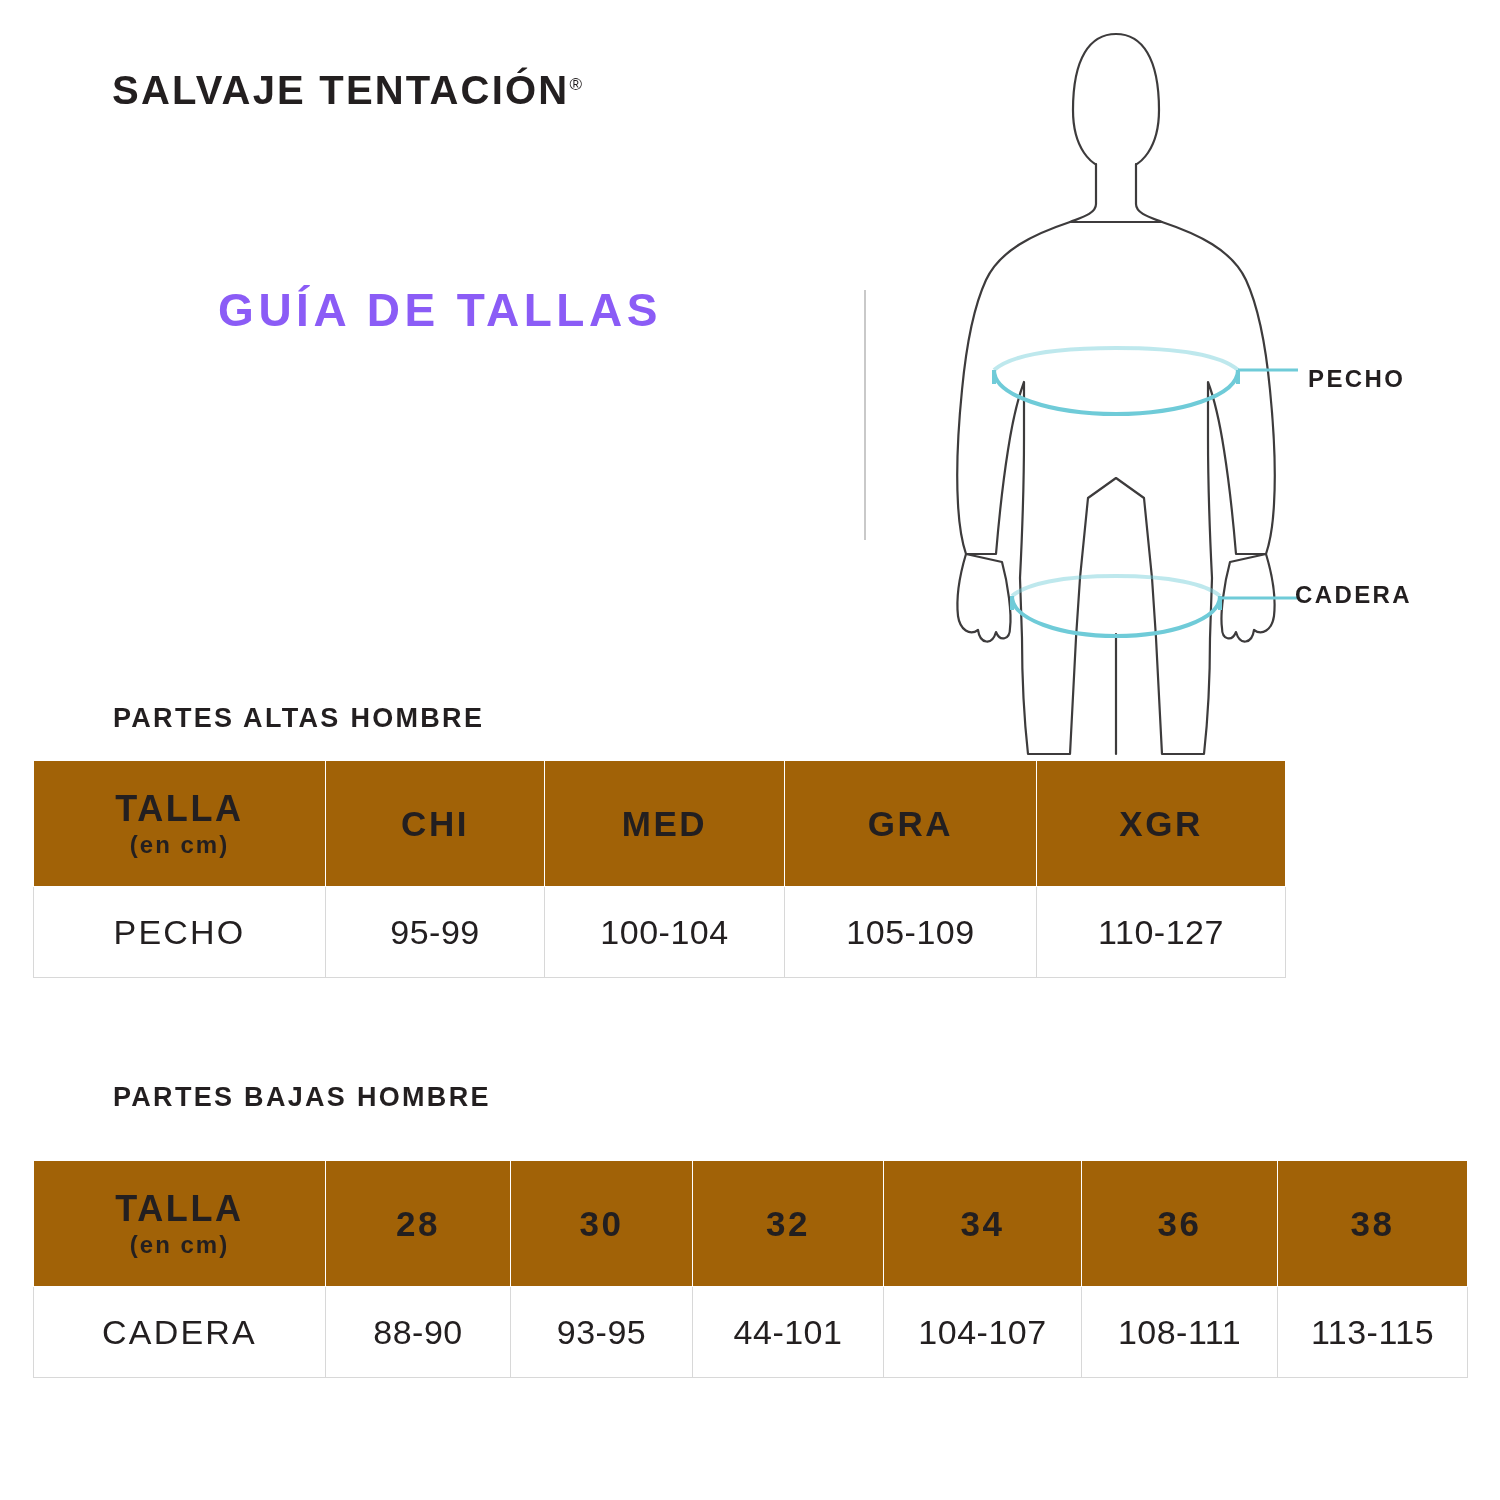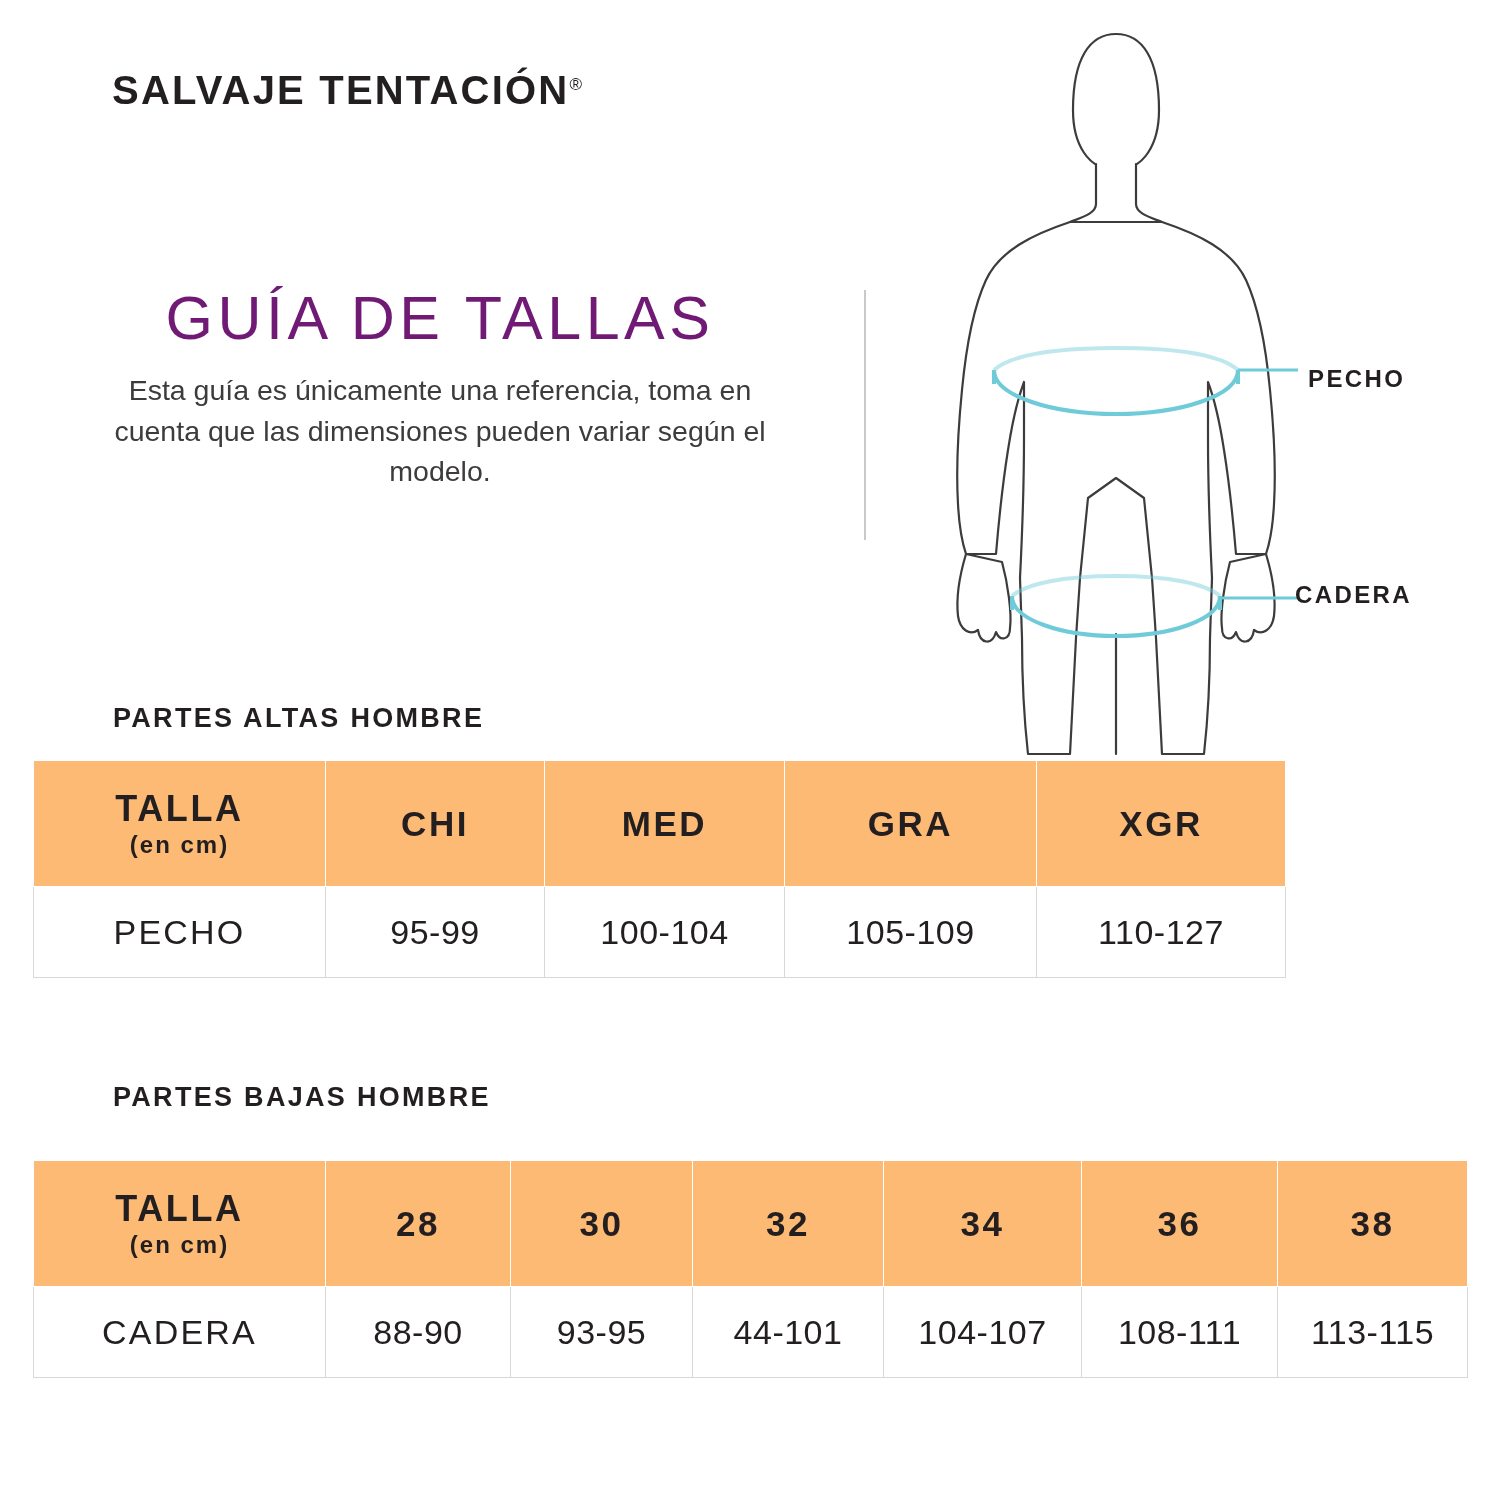--- a/index.html
+++ b/index.html
@@ -36,24 +36,24 @@
 
   
   .intro {
     position: absolute;
     left: 60px;
     top: 285px;
     width: 760px;
     text-align: center;
   }
   .intro-title {
-    font-size: 61px;
-    font-weight: normal;
+    font-size: 46px;
+    font-weight: bold;
     letter-spacing: 4.5px;
-    color: #701a75;
+    color: #8b5cf6;
     margin: 0 0 18px 0;
     line-height: 1.1;
   }
   .intro-text {
     font-size: 28.5px;
     line-height: 1.42;
     color: #3d3b3c;
     margin: 0 auto;
     width: 690px;
     font-weight: 400;
@@ -112,21 +112,21 @@
   .tbl-lower { left: 33px; top: 1160px; width: 1434px; }
 
   table td, table th {
     border: 1px solid #d8d8d8;
     text-align: center;
     vertical-align: middle;
     padding: 0;
   }
 
   .head-row td {
-    background: #fdba74;
+    background: #a16207;
     border-color: #ffffff;
     height: 125px;
   }
   .head-talla {
     font-size: 36px;
     font-weight: bold;
     letter-spacing: 2.6px;
     line-height: 1.05;
     color: #231f20;
   }
@@ -161,21 +161,20 @@
 </style>
 </head>
 <body>
 
 <div class="brand">
   <span>SALVAJE TENTACIÓN</span><span class="reg">®</span>
 </div>
 
 <div class="intro">
   <h1 class="intro-title">GUÍA DE TALLAS</h1>
-  <p class="intro-text">Esta guía es únicamente una referencia, toma en cuenta que las dimensiones pueden variar según el modelo.</p>
 </div>
 
 <div class="vsep"></div>
 
 <div class="figure-wrap">
   <svg width="370" height="760" viewBox="0 0 370 760" fill="none" xmlns="http://www.w3.org/2000/svg">
     <g stroke="#3d3b3c" stroke-width="2.2" fill="#ffffff" stroke-linejoin="round" stroke-linecap="round">
 
       <path d="M143 92 C143 40 160 16 186 16 C212 16 229 40 229 92 C229 126 214 152 186 152 C158 152 143 126 143 92 Z"></path>
 

